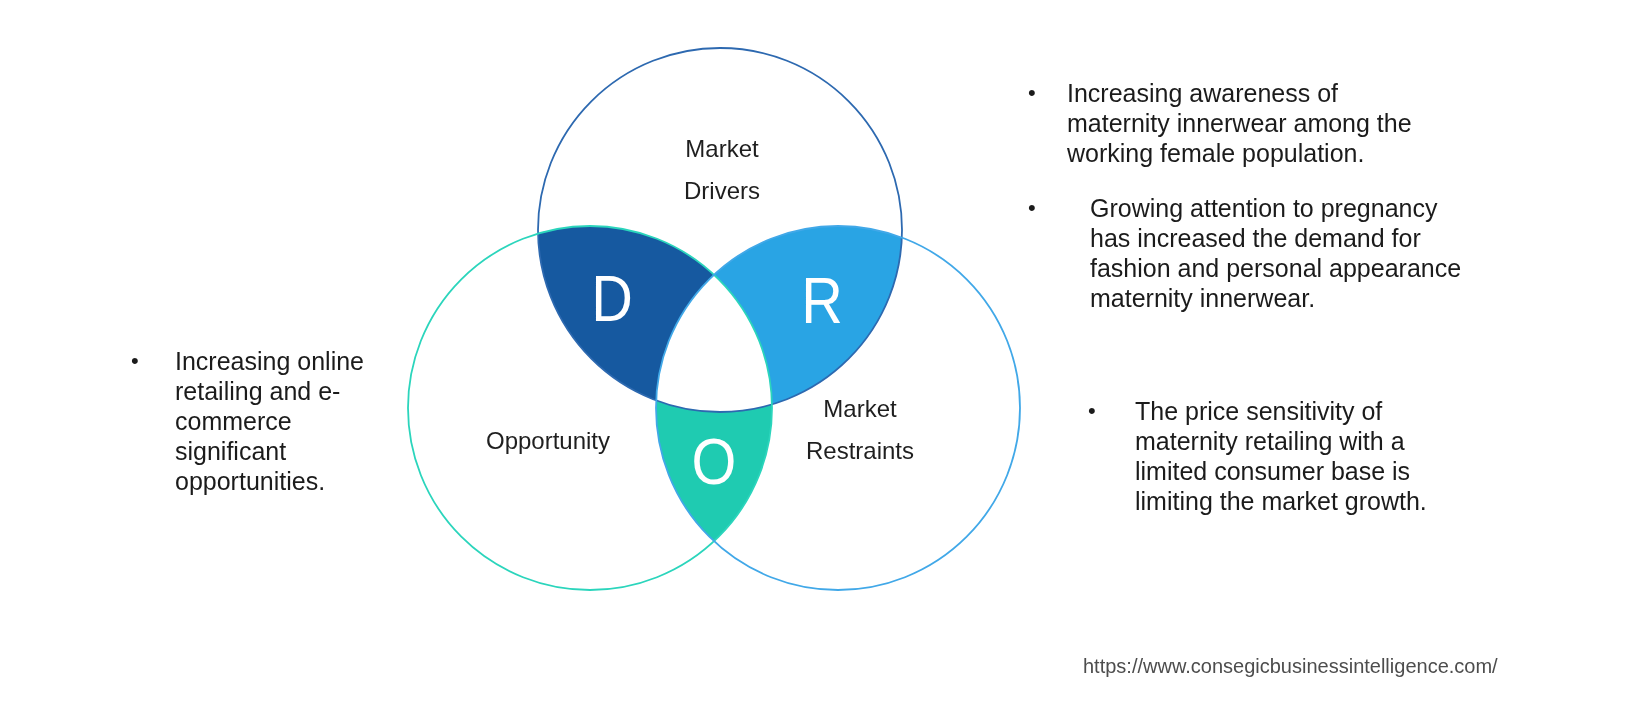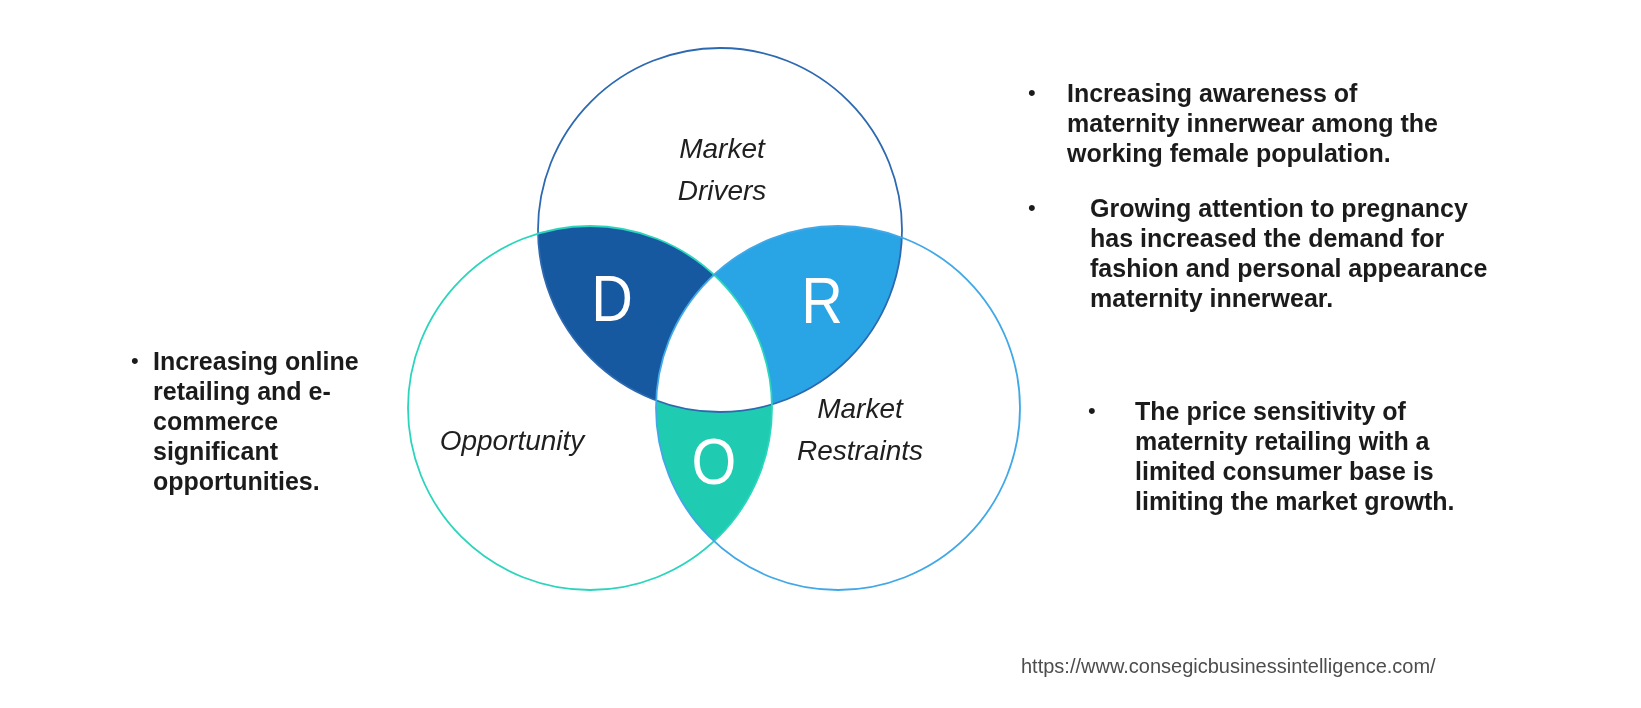--- a/index.html
+++ b/index.html
@@ -10,25 +10,24 @@
     background: #ffffff;
     overflow: hidden;
     font-family: "Liberation Sans", "DejaVu Sans", sans-serif;
   }
   .venn-svg { position: absolute; left: 0; top: 0; }
 
   .circle-label {
     position: absolute;
     transform: translateX(-50%);
     text-align: center;
-    font-size: 28px;
+    font-size: 24px;
     line-height: 42px;
     color: #1f1f1f;
     white-space: nowrap;
-    font-style: italic;
   }
 
   .region-letter {
     position: absolute;
     transform: translate(-50%, -50%) scaleX(0.9);
     color: #ffffff;
     font-size: 64px;
     line-height: 64px;
     font-weight: 400;
   }
@@ -38,25 +37,25 @@
     font-size: 25px;
     line-height: 30px;
     color: #1b1b1b;
   }
   .note .marker {
     position: absolute;
     top: 0;
     line-height: 30px;
     font-size: 22px;
   }
-  .note .lines { white-space: nowrap; font-weight: bold; }
+  .note .lines { white-space: nowrap; }
 
   .source-url {
     position: absolute;
-    left: 1021px;
+    left: 1083px;
     top: 653px;
     font-size: 20px;
     line-height: 26px;
     color: #4d4d4d;
     white-space: nowrap;
   }
 </style>
 </head>
 <body>
 
@@ -93,36 +92,36 @@
     <circle cx="720" cy="230" r="182" fill="none" stroke-width="1.8" stroke="#2D69B0"></circle>
     <circle cx="590" cy="408" r="182" fill="none" stroke-width="1.8" stroke="#2BD5BC"></circle>
     <circle cx="838" cy="408" r="182" fill="none" stroke-width="1.8" stroke="#41A8E8"></circle>
   </svg>
 
   <div class="circle-label" style="left:722px; top:128px">
     <div>Market</div>
     <div>Drivers</div>
   </div>
 
-  <div class="circle-label" style="left:512px; top:420px">
+  <div class="circle-label" style="left:548px; top:420px">
     <div>Opportunity</div>
   </div>
 
   <div class="circle-label" style="left:860px; top:388px">
     <div>Market</div>
     <div>Restraints</div>
   </div>
 
   <div class="region-letter" style="left:612px; top:299px">D</div>
   <div class="region-letter" style="left:822px; top:301px">R</div>
   <div class="region-letter" style="left:714px; top:462px">O</div>
 
   <div class="note" style="left:124px; top:346px">
     <span class="marker" style="left:7px">•</span>
-    <div class="lines" style="margin-left:29px">
+    <div class="lines" style="margin-left:51px">
         <div>Increasing online</div>
         <div>retailing and e-</div>
         <div>commerce</div>
         <div>significant</div>
         <div>opportunities.</div>
       </div>
   </div>
 
   <div class="note" style="left:1020px; top:78px">
     <span class="marker" style="left:8px">•</span>

